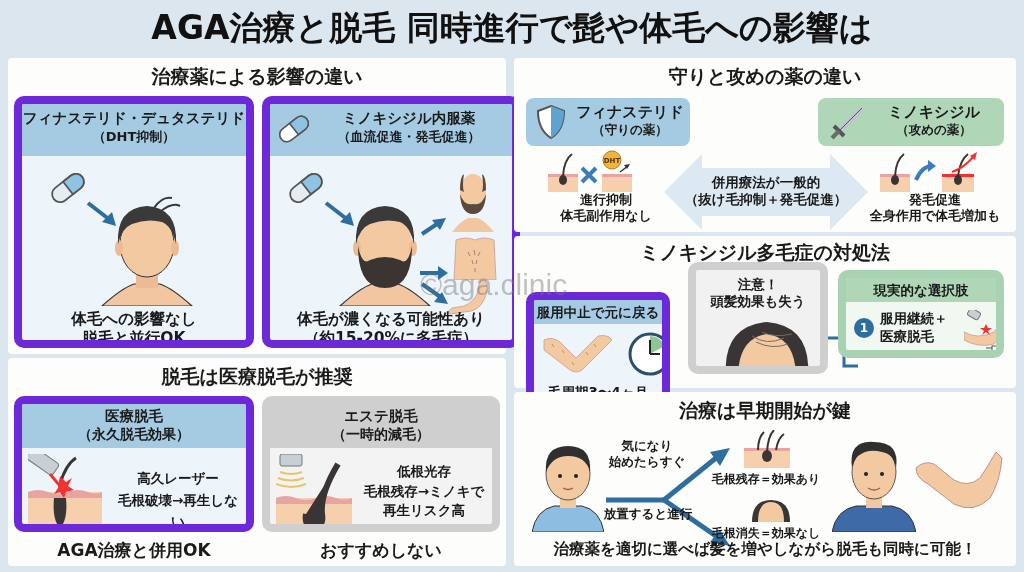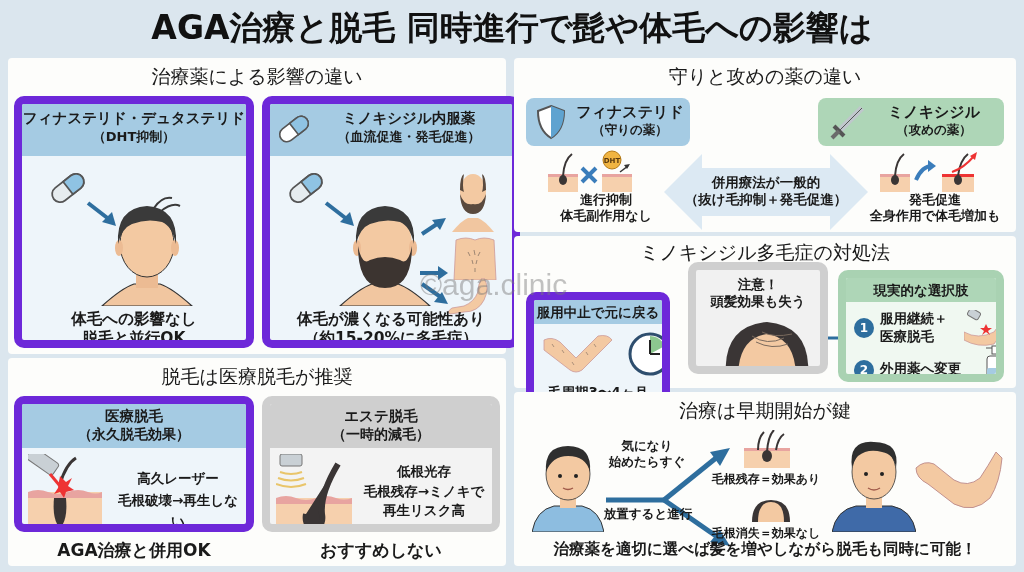--- a/index.html
+++ b/index.html
@@ -1,20 +1,20 @@
 <!DOCTYPE html>
 <html><head>
 <meta charset="utf-8">
 <style>
 *{box-sizing:border-box;margin:0;padding:0}
 html,body{width:1024px;height:572px;overflow:hidden}
 body{background:#dbe6ee;font-family:"DejaVu Sans","Liberation Sans",sans-serif;color:#1a1a1a;position:relative}
 .title{position:absolute;left:0;top:0;width:1024px;height:56px;display:flex;align-items:center;justify-content:center;font-size:33px;font-weight:bold;letter-spacing:0px;color:#111}
 .panel{position:absolute;background:#fdfdfb;border-radius:4px}
-.ptitle{position:absolute;left:0;right:0;text-align:center;font-weight:normal;font-size:19px;color:#1a1a1a}
+.ptitle{position:absolute;left:0;right:0;text-align:center;font-weight:bold;font-size:19px;color:#1a1a1a}
 .card{position:absolute;border-radius:10px;overflow:hidden;background:#eef5fa;border:8px solid #6d28d9}
 .card .head{position:absolute;left:0;right:0;top:0;background:#a5cbe3;text-align:center;font-weight:bold;color:#1a1a1a}
 .card.gray{border-color:#cfcfcf;background:#f3f3f3}
 .card.gray .head{background:#cfcfcf}
 .card.green{border-color:#a9d2b2;background:#f0f8f1}
 .card.green .head{background:#aed6b7}
 .txt{position:absolute;text-align:center;font-weight:bold;color:#1a1a1a;line-height:1.25}
 .abs{position:absolute}
 .watermark{position:absolute;left:420px;top:268px;font-size:30px;color:rgba(120,120,120,0.45);font-family:"Liberation Sans",sans-serif;pointer-events:none}
 </style>
@@ -283,21 +283,21 @@
       <path d="M16 62 Q16 22 45 18 Q74 22 74 62 Z" fill="#f3c9a2"></path>
       <path d="M30 20 Q45 30 62 22 M34 26 Q50 34 66 28 M40 16 Q52 22 70 18" stroke="#7a6a5e" stroke-width="1" fill="none"></path>
     </svg>
   </div>
 
   <svg class="abs" style="left:314px;top:68px" width="30" height="72" viewBox="0 0 30 72">
     <line x1="0" y1="34" x2="16" y2="34" stroke="#2e6e9e" stroke-width="3"></line>
     <path d="M30 10 L16 10 L16 62 L30 62" stroke="#2e6e9e" stroke-width="3" fill="none"></path>
   </svg>
 
-  <div class="card green" style="left:324px;top:34px;width:166px;height:112px;padding-left:19px;">
+  <div class="card green" style="left:324px;top:34px;width:166px;height:88px;padding-left:19px;">
     <div class="head" style="height:24px;font-size:13.5px;line-height:24px;">現実的な選択肢</div>
     <div class="abs" style="left:8px;top:32px;width:150px;height:40px;">
       <span class="abs" style="left:0;top:8px;width:20px;height:20px;border-radius:10px;background:#2e6e9e;color:#fff;font-size:12px;font-weight:bold;text-align:center;line-height:20px;">1</span>
       <div class="abs" style="left:26px;top:0;font-size:13.5px;font-weight:bold;line-height:1.3;">
         <div>服用継続＋</div>
         <div>医療脱毛</div>
       </div>
       <svg class="abs" style="left:110px;top:0" width="42" height="36" viewBox="0 0 42 36">
         <path d="M0 22 Q14 30 30 22 L40 8 L40 20 L30 34 Q14 38 0 30 Z" fill="#f3c9a2" stroke="#c99" stroke-width="0.8"></path>
         <rect x="4" y="0" width="12" height="8" rx="2" fill="#c9d0d5" stroke="#777" transform="rotate(30 10 4)"></rect>

